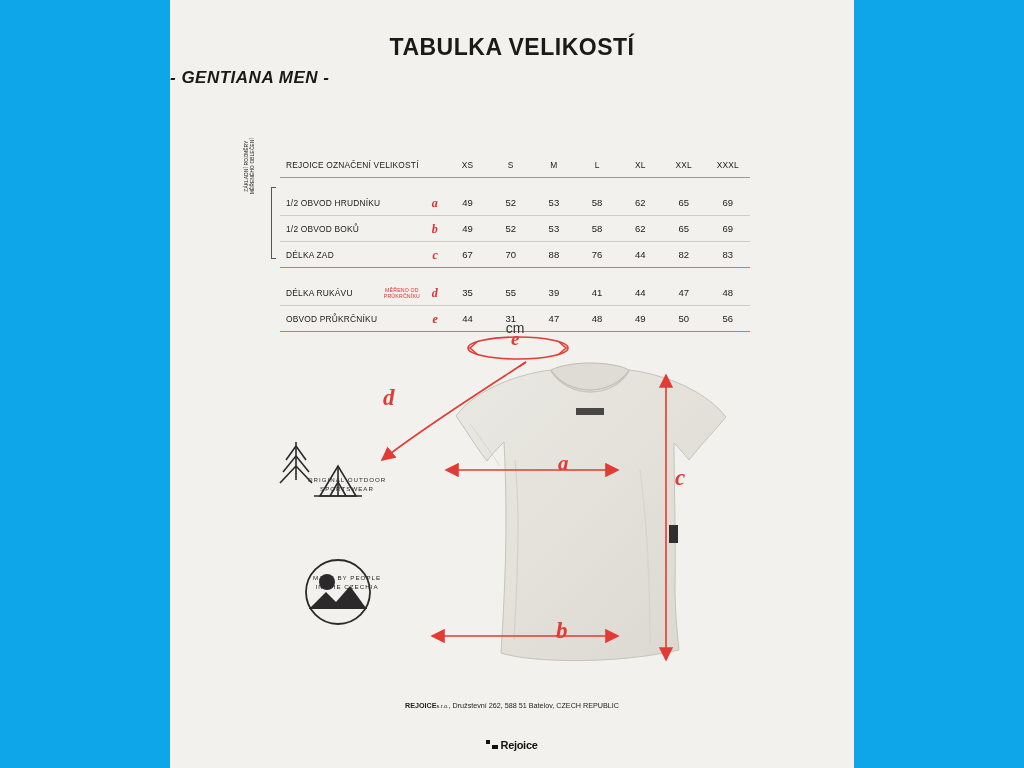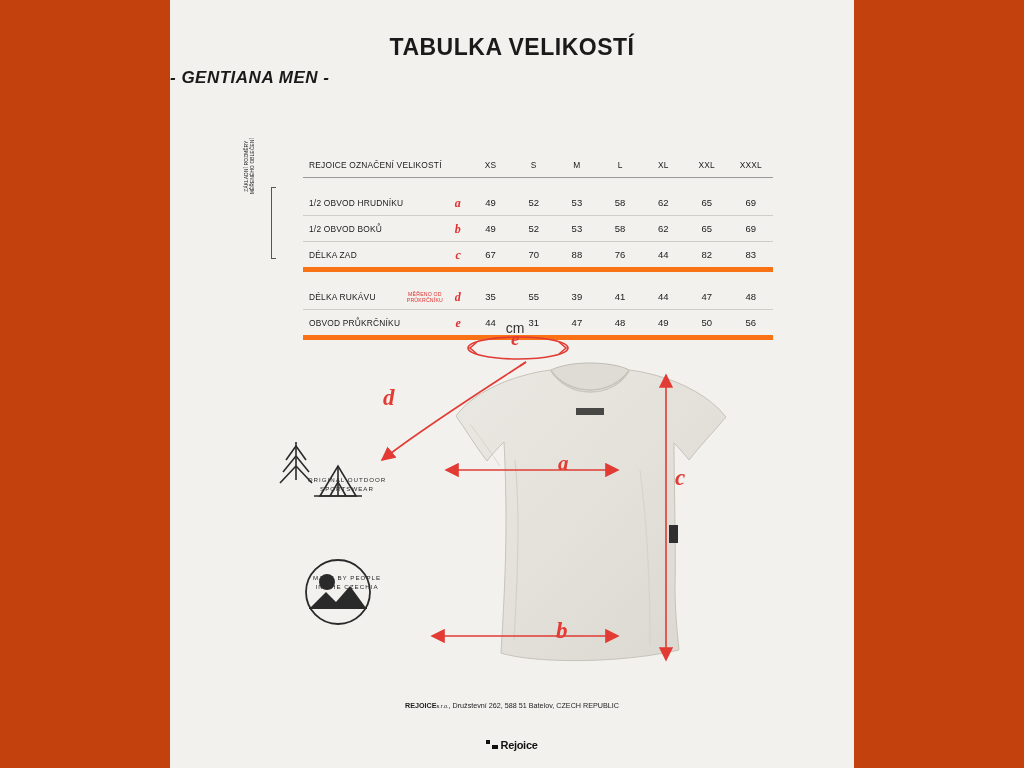--- a/index.html
+++ b/index.html
@@ -10,21 +10,21 @@
   body {
     width: 1024px;
     height: 768px;
     font-family: "Liberation Sans", sans-serif;
     overflow: hidden;
   }
   .page {
     position: relative;
     width: 1024px;
     height: 768px;
-    background: #c2410c;
+    background: #0ea5e9;
   }
   .sheet {
     position: absolute;
     left: 170px;
     top: 0;
     width: 684px;
     height: 768px;
     background: #f2f1ee;
   }
   
@@ -61,21 +61,20 @@
     line-height: 12px;
     letter-spacing: 0.1px;
     color: #e03030;
   }
   
   .table-wrap {
     position: absolute;
     left: 110px;
     top: 152px;
     width: 470px;
-    margin-left: 23px;
   }
   table.sizes {
     border-collapse: collapse;
     width: 470px;
     font-size: 8.6px;
     color: #1a1a1a;
   }
   table.sizes th, table.sizes td {
     padding: 0;
     height: 25px;
@@ -97,21 +96,21 @@
   }
   .vcell {
     text-align: center;
     width: 47px;
     font-size: 9.5px;
   }
   .hdr-row .vcell {
     font-size: 8.4px;
   }
   .grp-end td {
-    border-bottom: 5px solid #f97316;
+    border-bottom: 1px solid #f97316;
   }
   .row-div td {
     border-bottom: 1px solid #cfcdc9;
   }
   .mark {
     color: #e03030;
     font-style: italic;
     font-weight: bold;
     font-size: 12px;
     font-family: "Liberation Serif", serif;

